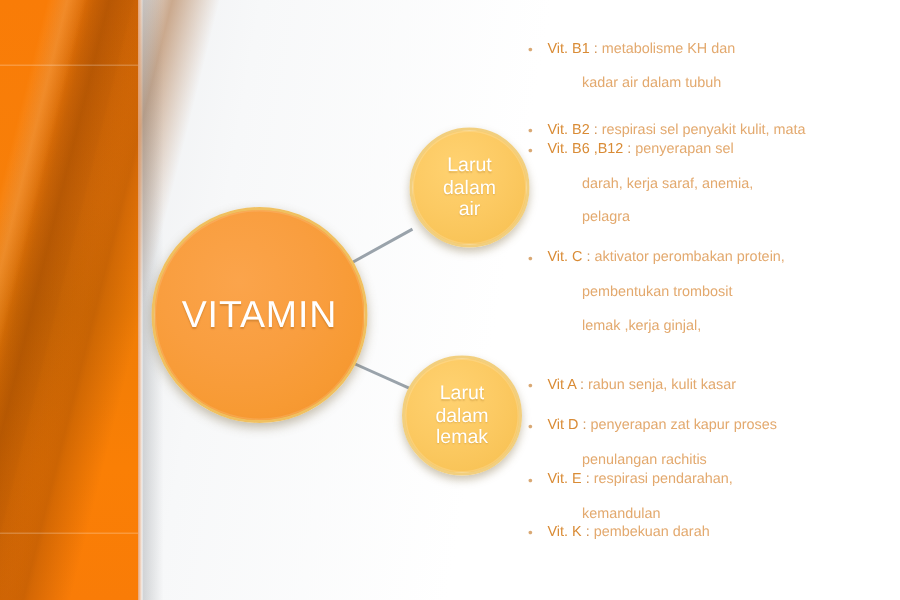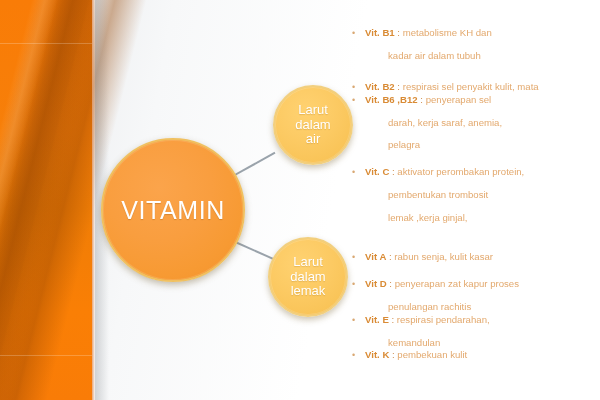--- a/index.html
+++ b/index.html
@@ -123,21 +123,21 @@
   }
   .bullet-dot {
     width: 13px;
     flex: 0 0 13px;
     color: #d9a873;
     font-size: 9px;
     line-height: 1.45;
   }
   .bullet-body { flex: 1 1 auto; }
   .bullet-body .term {
-    font-weight: bold;
+    font-weight: normal;
     color: #d98b35;
   }
   .bullet-body .sep { color: #cf8f50; }
   .bullet-body .desc { color: #e3a96e; }
   .cont {
     padding-left: 36px;
     color: #e3a96e;
     margin-top: 10px;
   }
   .gap-md { height: 14px; }
@@ -229,17 +229,17 @@
     <div class="cont">penulangan rachitis</div>
 
     <div class="bullet-row">
       <span class="bullet-dot">•</span>
       <span class="bullet-body"><span class="term">Vit. E</span><span class="sep"> : </span><span class="desc">respirasi pendarahan,</span></span>
     </div>
     <div class="cont">kemandulan</div>
 
     <div class="bullet-row">
       <span class="bullet-dot">•</span>
-      <span class="bullet-body"><span class="term">Vit. K</span><span class="sep"> : </span><span class="desc">pembekuan kulit</span></span>
+      <span class="bullet-body"><span class="term">Vit. K</span><span class="sep"> : </span><span class="desc">pembekuan darah</span></span>
     </div>
   </div>
 
 </div>
 
 </body></html>

